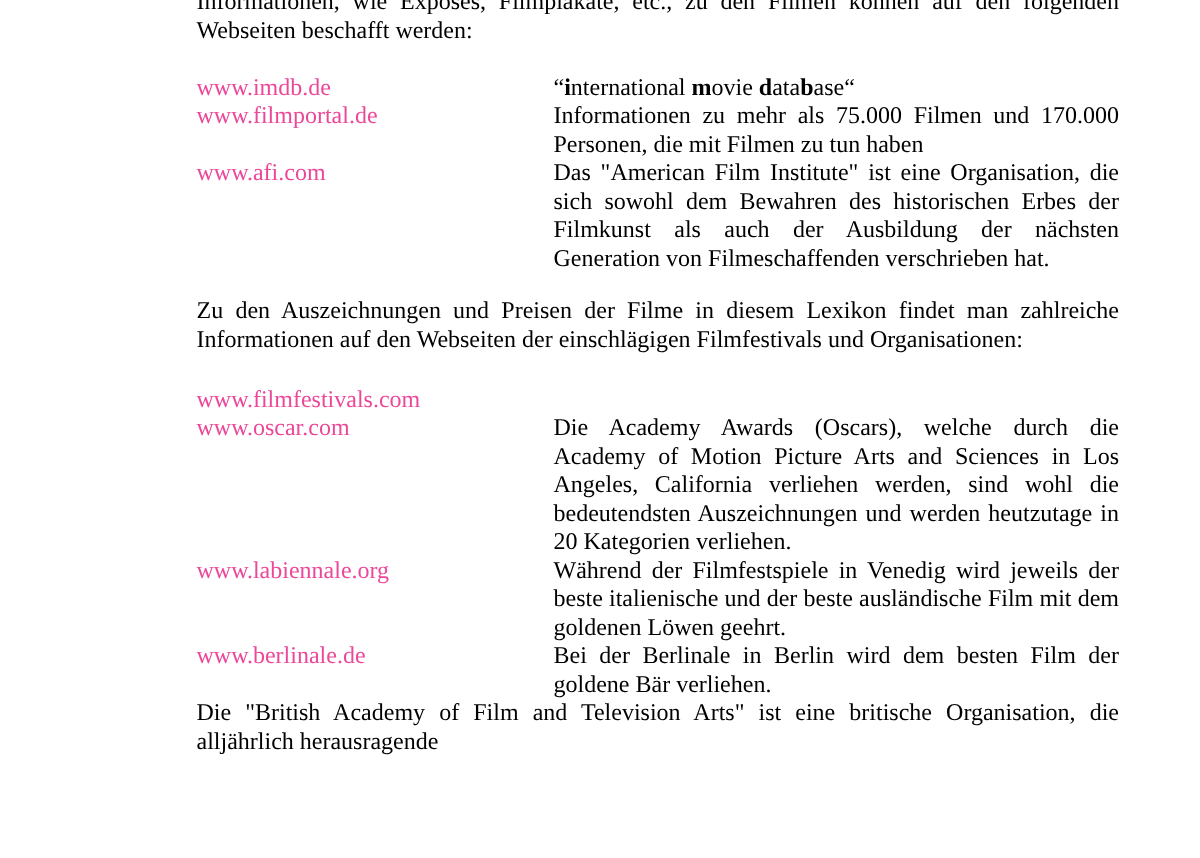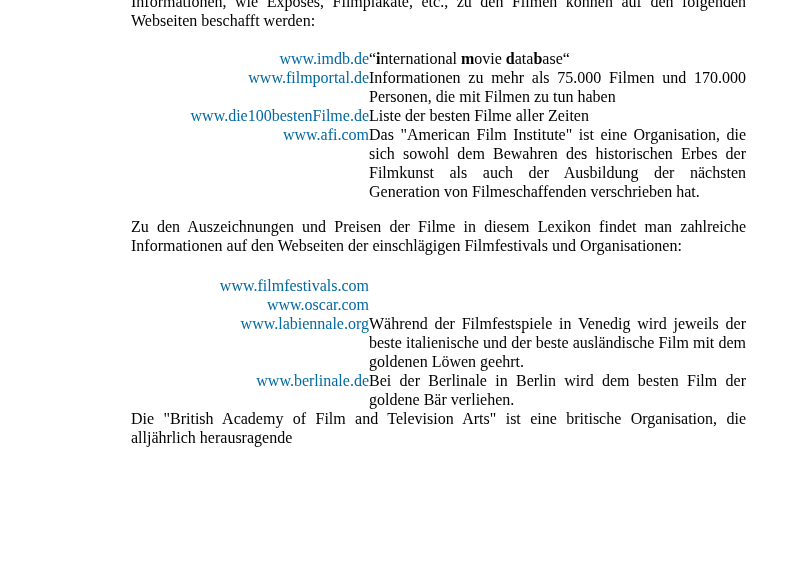--- a/index.html
+++ b/index.html
@@ -44,24 +44,23 @@
   .link-list.last {
     margin-bottom: 0;
   }
   .row {
     display: flex;
     align-items: flex-start;
   }
   .url {
     flex: 0 0 238px;
     width: 238px;
-    color: #0369a1;
+    color: #ec4899;
     text-decoration: none;
     cursor: pointer;
-    text-align: right;
   }
   .desc {
     flex: 1 1 auto;
     text-align: justify;
   }
   .desc b {
     font-weight: bold;
   }
 </style>
 </head>
@@ -74,37 +73,34 @@
     <div class="link-list">
         <div class="row">
           <a class="url">www.imdb.de</a>
           <div class="desc"><span>“</span><b>i</b><span>nternational </span><b>m</b><span>ovie </span><b>d</b><span>ata</span><b>b</b><span>ase</span><span>“</span></div>
         </div>
         <div class="row">
           <a class="url">www.filmportal.de</a>
           <div class="desc">Informationen zu mehr als 75.000 Filmen und 170.000 Personen, die mit Filmen zu tun haben</div>
         </div>
         <div class="row">
-          <a class="url">www.die100bestenFilme.de</a>
-          <div class="desc">Liste der besten Filme aller Zeiten</div>
-        </div>
-        <div class="row">
           <a class="url">www.afi.com</a>
           <div class="desc">Das "American Film Institute" ist eine Organisation, die sich sowohl dem Bewahren des historischen Erbes der Filmkunst als auch der Ausbildung der nächsten Generation von Filmeschaffenden verschrieben hat.</div>
         </div>
       </div>
 
     <p class="para second">Zu den Auszeichnungen und Preisen der Filme in diesem Lexikon findet man zahlreiche Informationen auf den Webseiten der einschlägigen Filmfestivals und Organisationen:</p>
 
     <div class="link-list last">
         <div class="row">
           <a class="url">www.filmfestivals.com</a>
         </div>
         <div class="row">
           <a class="url">www.oscar.com</a>
+          <div class="desc">Die Academy Awards (Oscars), welche durch die Academy of Motion Picture Arts and Sciences in Los Angeles, California verliehen werden, sind wohl die bedeutendsten Auszeichnungen und werden heutzutage in 20 Kategorien verliehen.</div>
         </div>
         <div class="row">
           <a class="url">www.labiennale.org</a>
           <div class="desc">Während der Filmfestspiele in Venedig wird jeweils der beste italienische und der beste ausländische Film mit dem goldenen Löwen geehrt.</div>
         </div>
         <div class="row">
           <a class="url">www.berlinale.de</a>
           <div class="desc">Bei der Berlinale in Berlin wird dem besten Film der goldene Bär verliehen.</div>
         </div>
         <div class="row">

